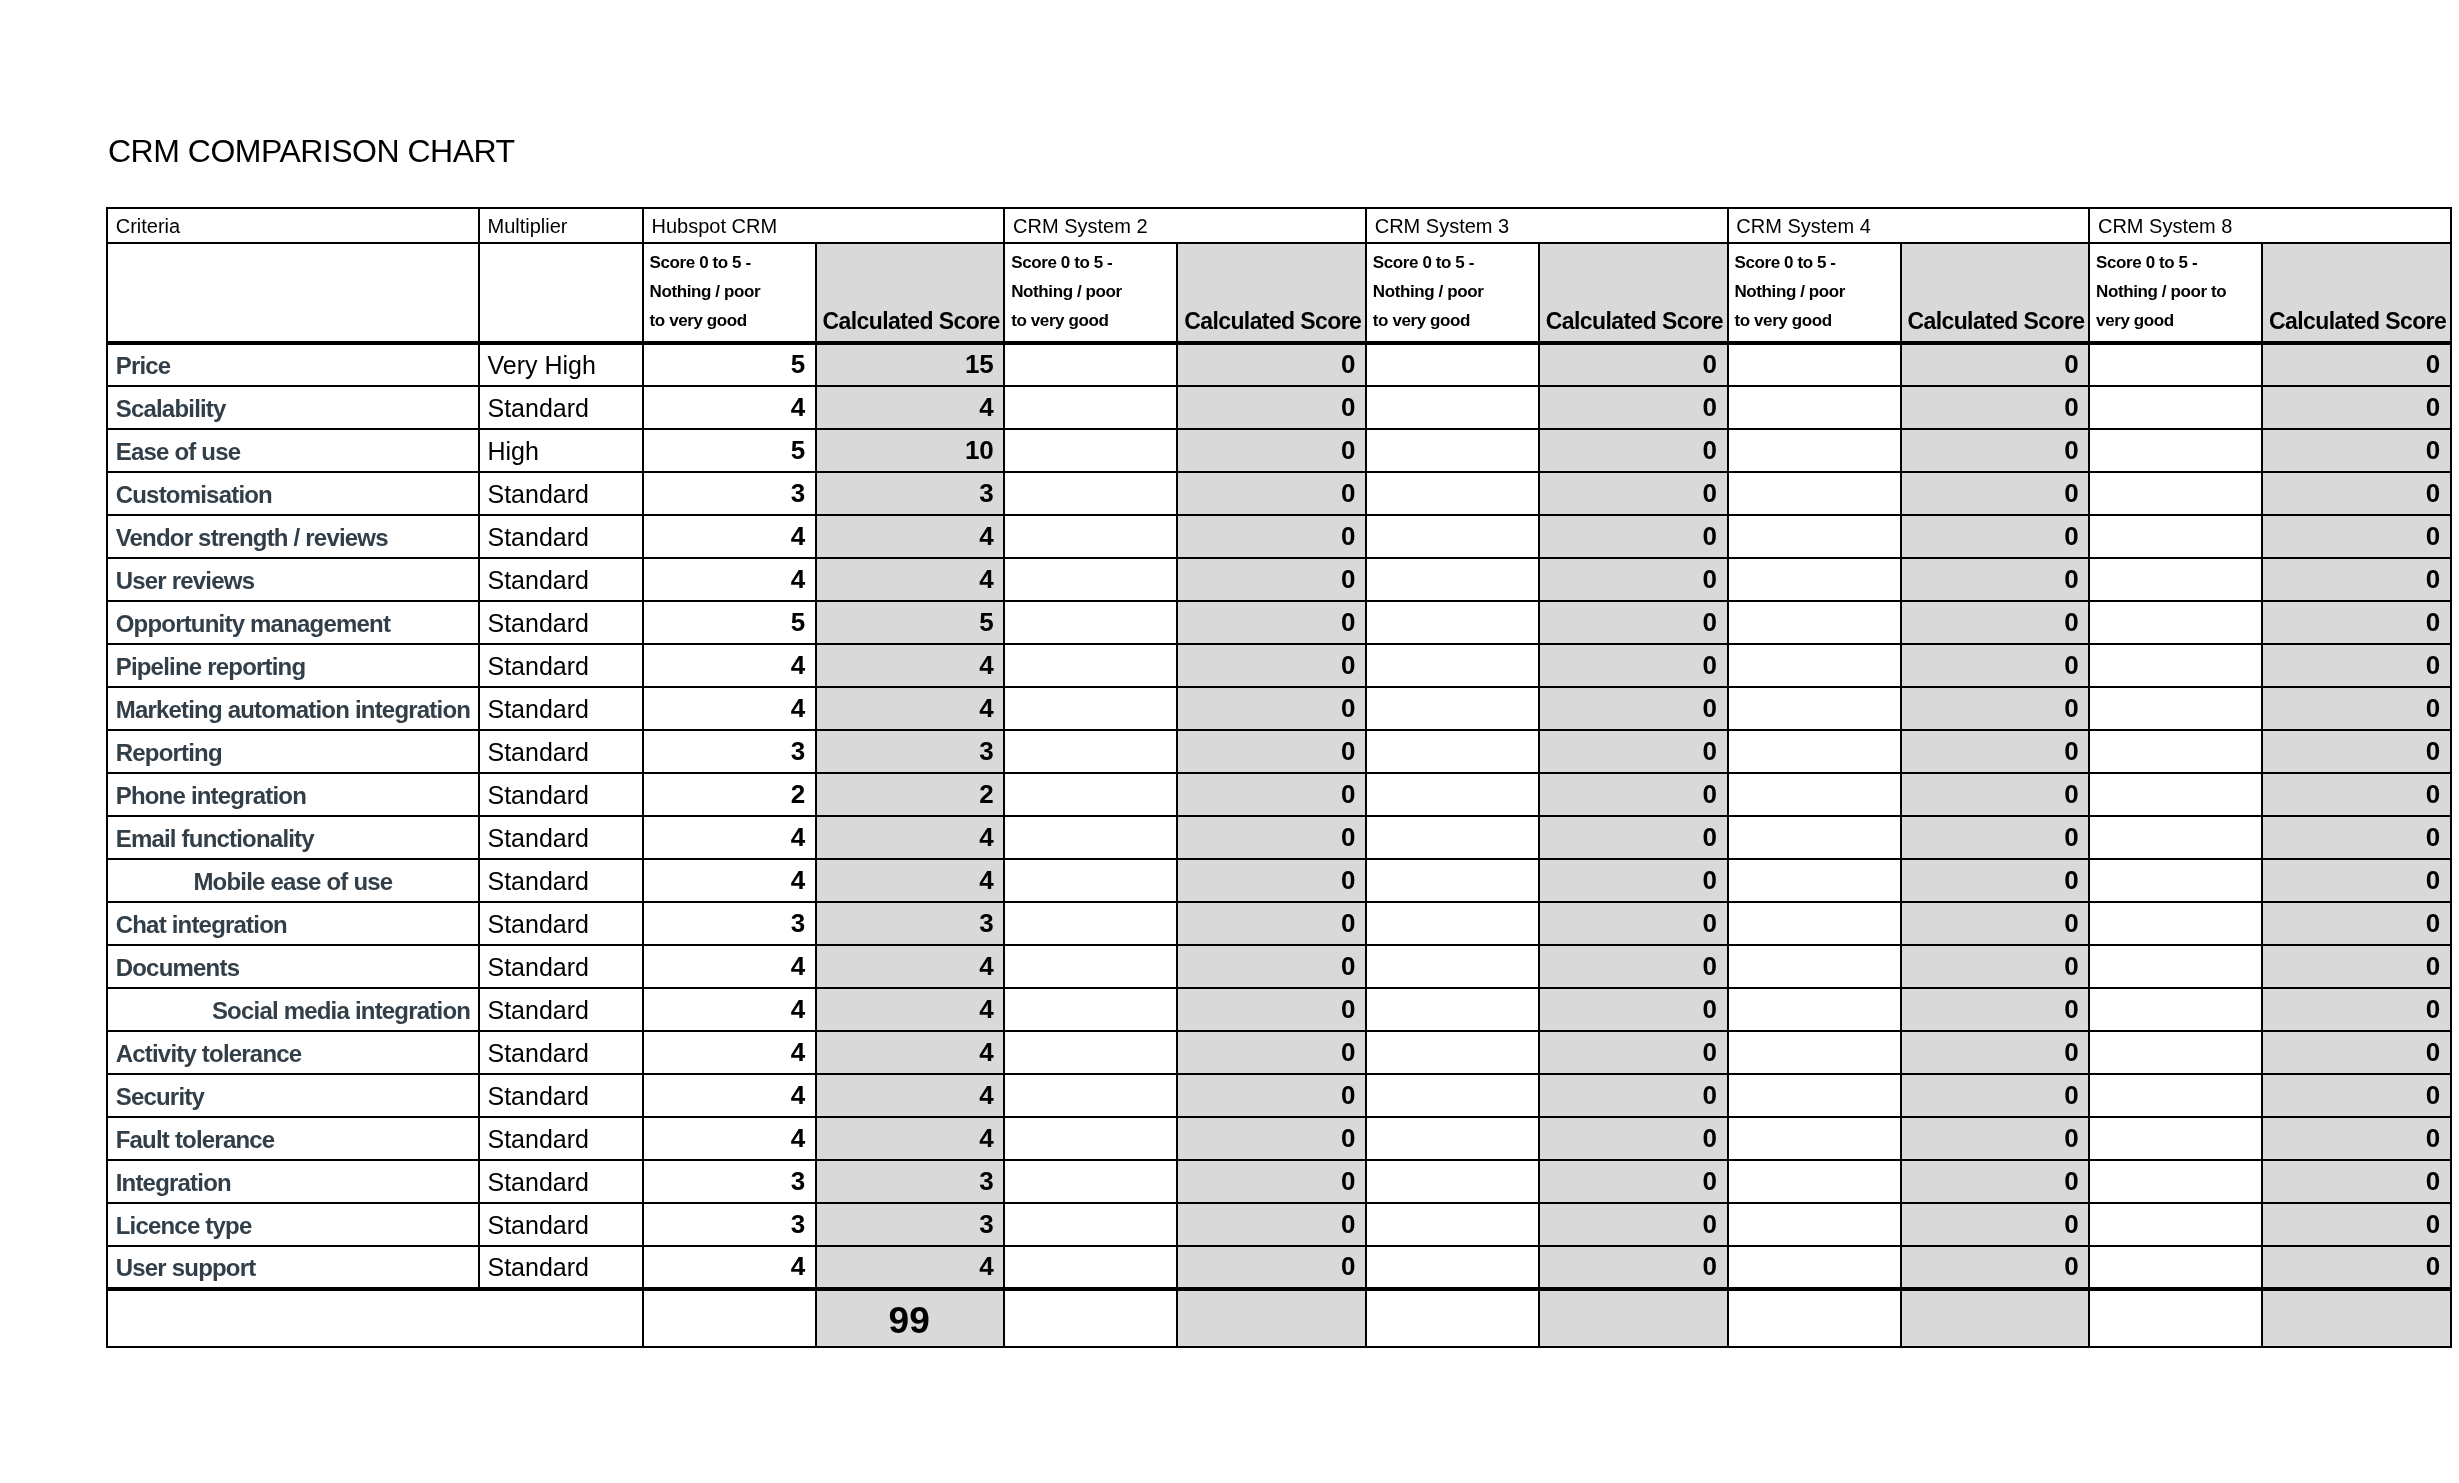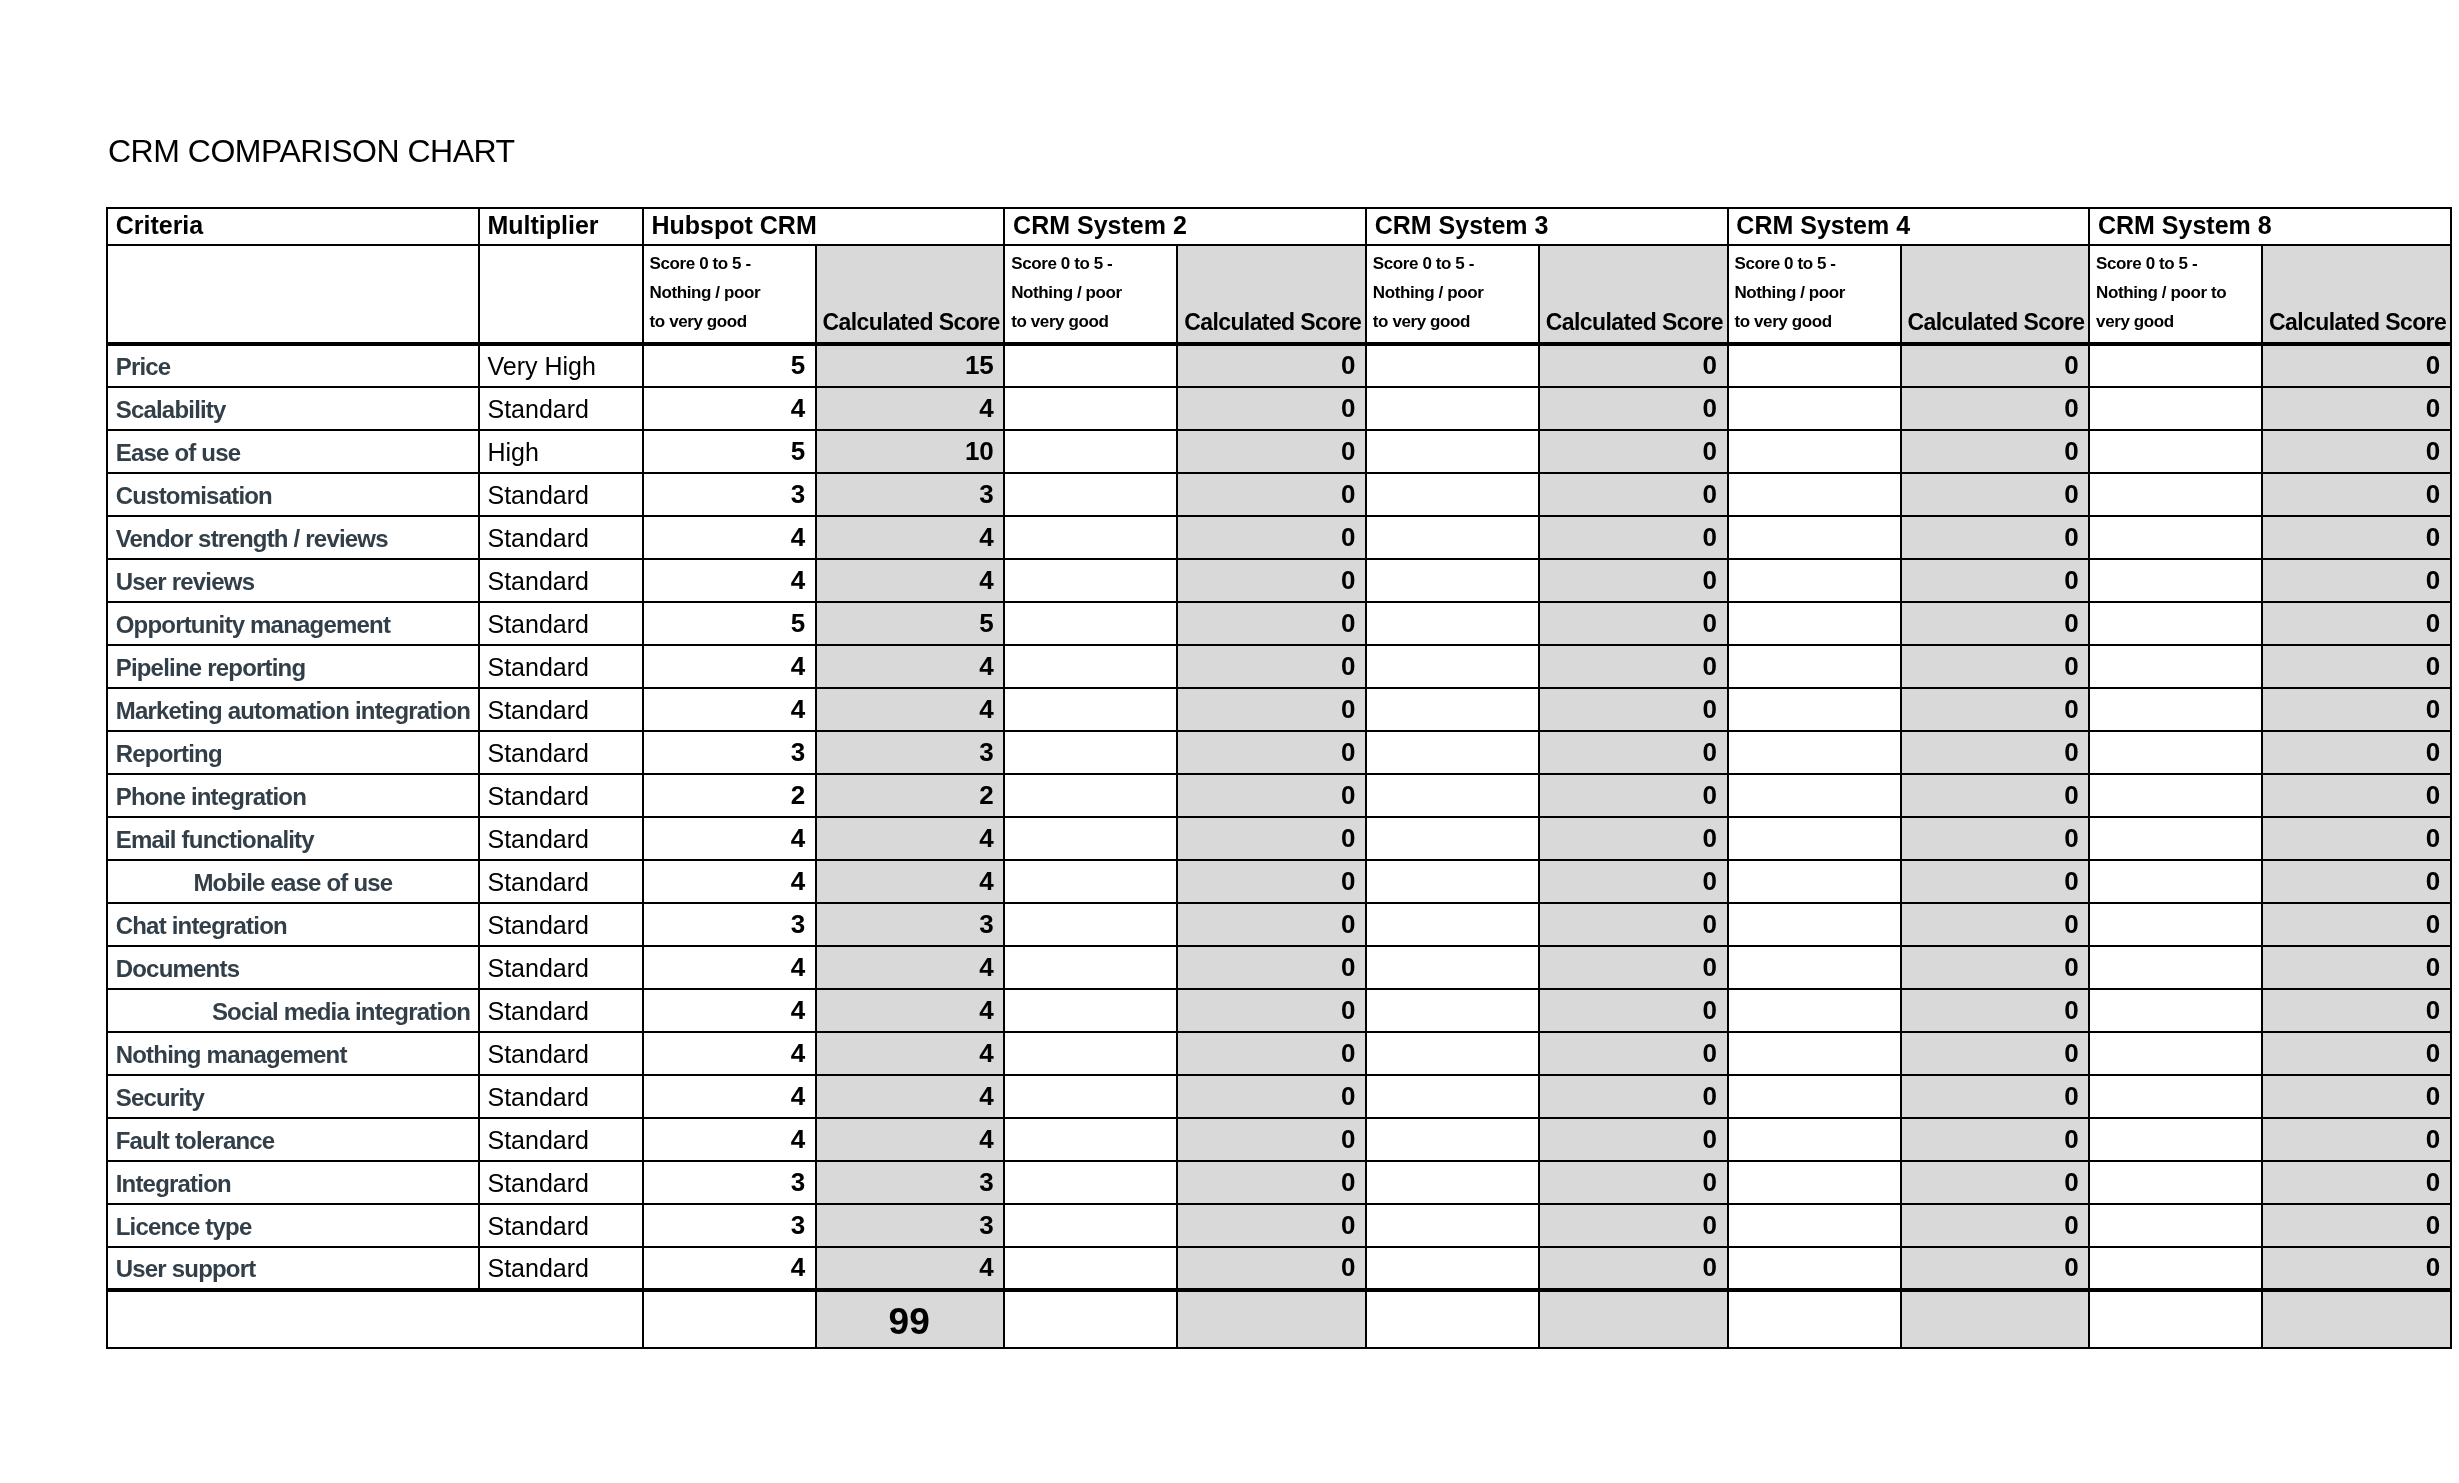--- a/index.html
+++ b/index.html
@@ -22,21 +22,21 @@
   .crm th,.crm td{
     box-sizing:border-box;
     border:2.9px solid #000;
     overflow:hidden;
     background:#ffffff;
   }
   
   tr.sysrow th{
     height:35px;padding:1.9px 7.7px 3.8px 7.7px;
     text-align:left;vertical-align:bottom;
-    font-weight:bold;font-size:25px;white-space:nowrap;
+    font-weight:normal;font-size:20px;white-space:nowrap;
   }
   
   tr.subrow th{
     height:92px;vertical-align:bottom;text-align:left;
     font-weight:bold;padding:3.8px 3.8px 5.8px 5.8px;
     border-bottom:4.8px solid #000;
   }
   .score-sub{font-size:17px;line-height:29px;letter-spacing:-0.4px;white-space:nowrap;}
   .score-sub span{display:block;}
   .calc-sub{font-size:23px;letter-spacing:-0.6px;white-space:nowrap;}
@@ -344,21 +344,21 @@
           <td class="num"></td>
           <td class="num gray">0</td>
           <td class="num"></td>
           <td class="num gray">0</td>
           <td class="num"></td>
           <td class="num gray">0</td>
           <td class="num"></td>
           <td class="num gray">0</td>
         </tr>
         <tr>
-          <td class="criteria-cell" style="color: rgb(51, 63, 72);">Nothing management</td>
+          <td class="criteria-cell" style="color: rgb(51, 63, 72);">Activity tolerance</td>
           <td class="mult-cell">Standard</td>
           <td class="num">4</td>
           <td class="num gray">4</td>
           <td class="num"></td>
           <td class="num gray">0</td>
           <td class="num"></td>
           <td class="num gray">0</td>
           <td class="num"></td>
           <td class="num gray">0</td>
           <td class="num"></td>

